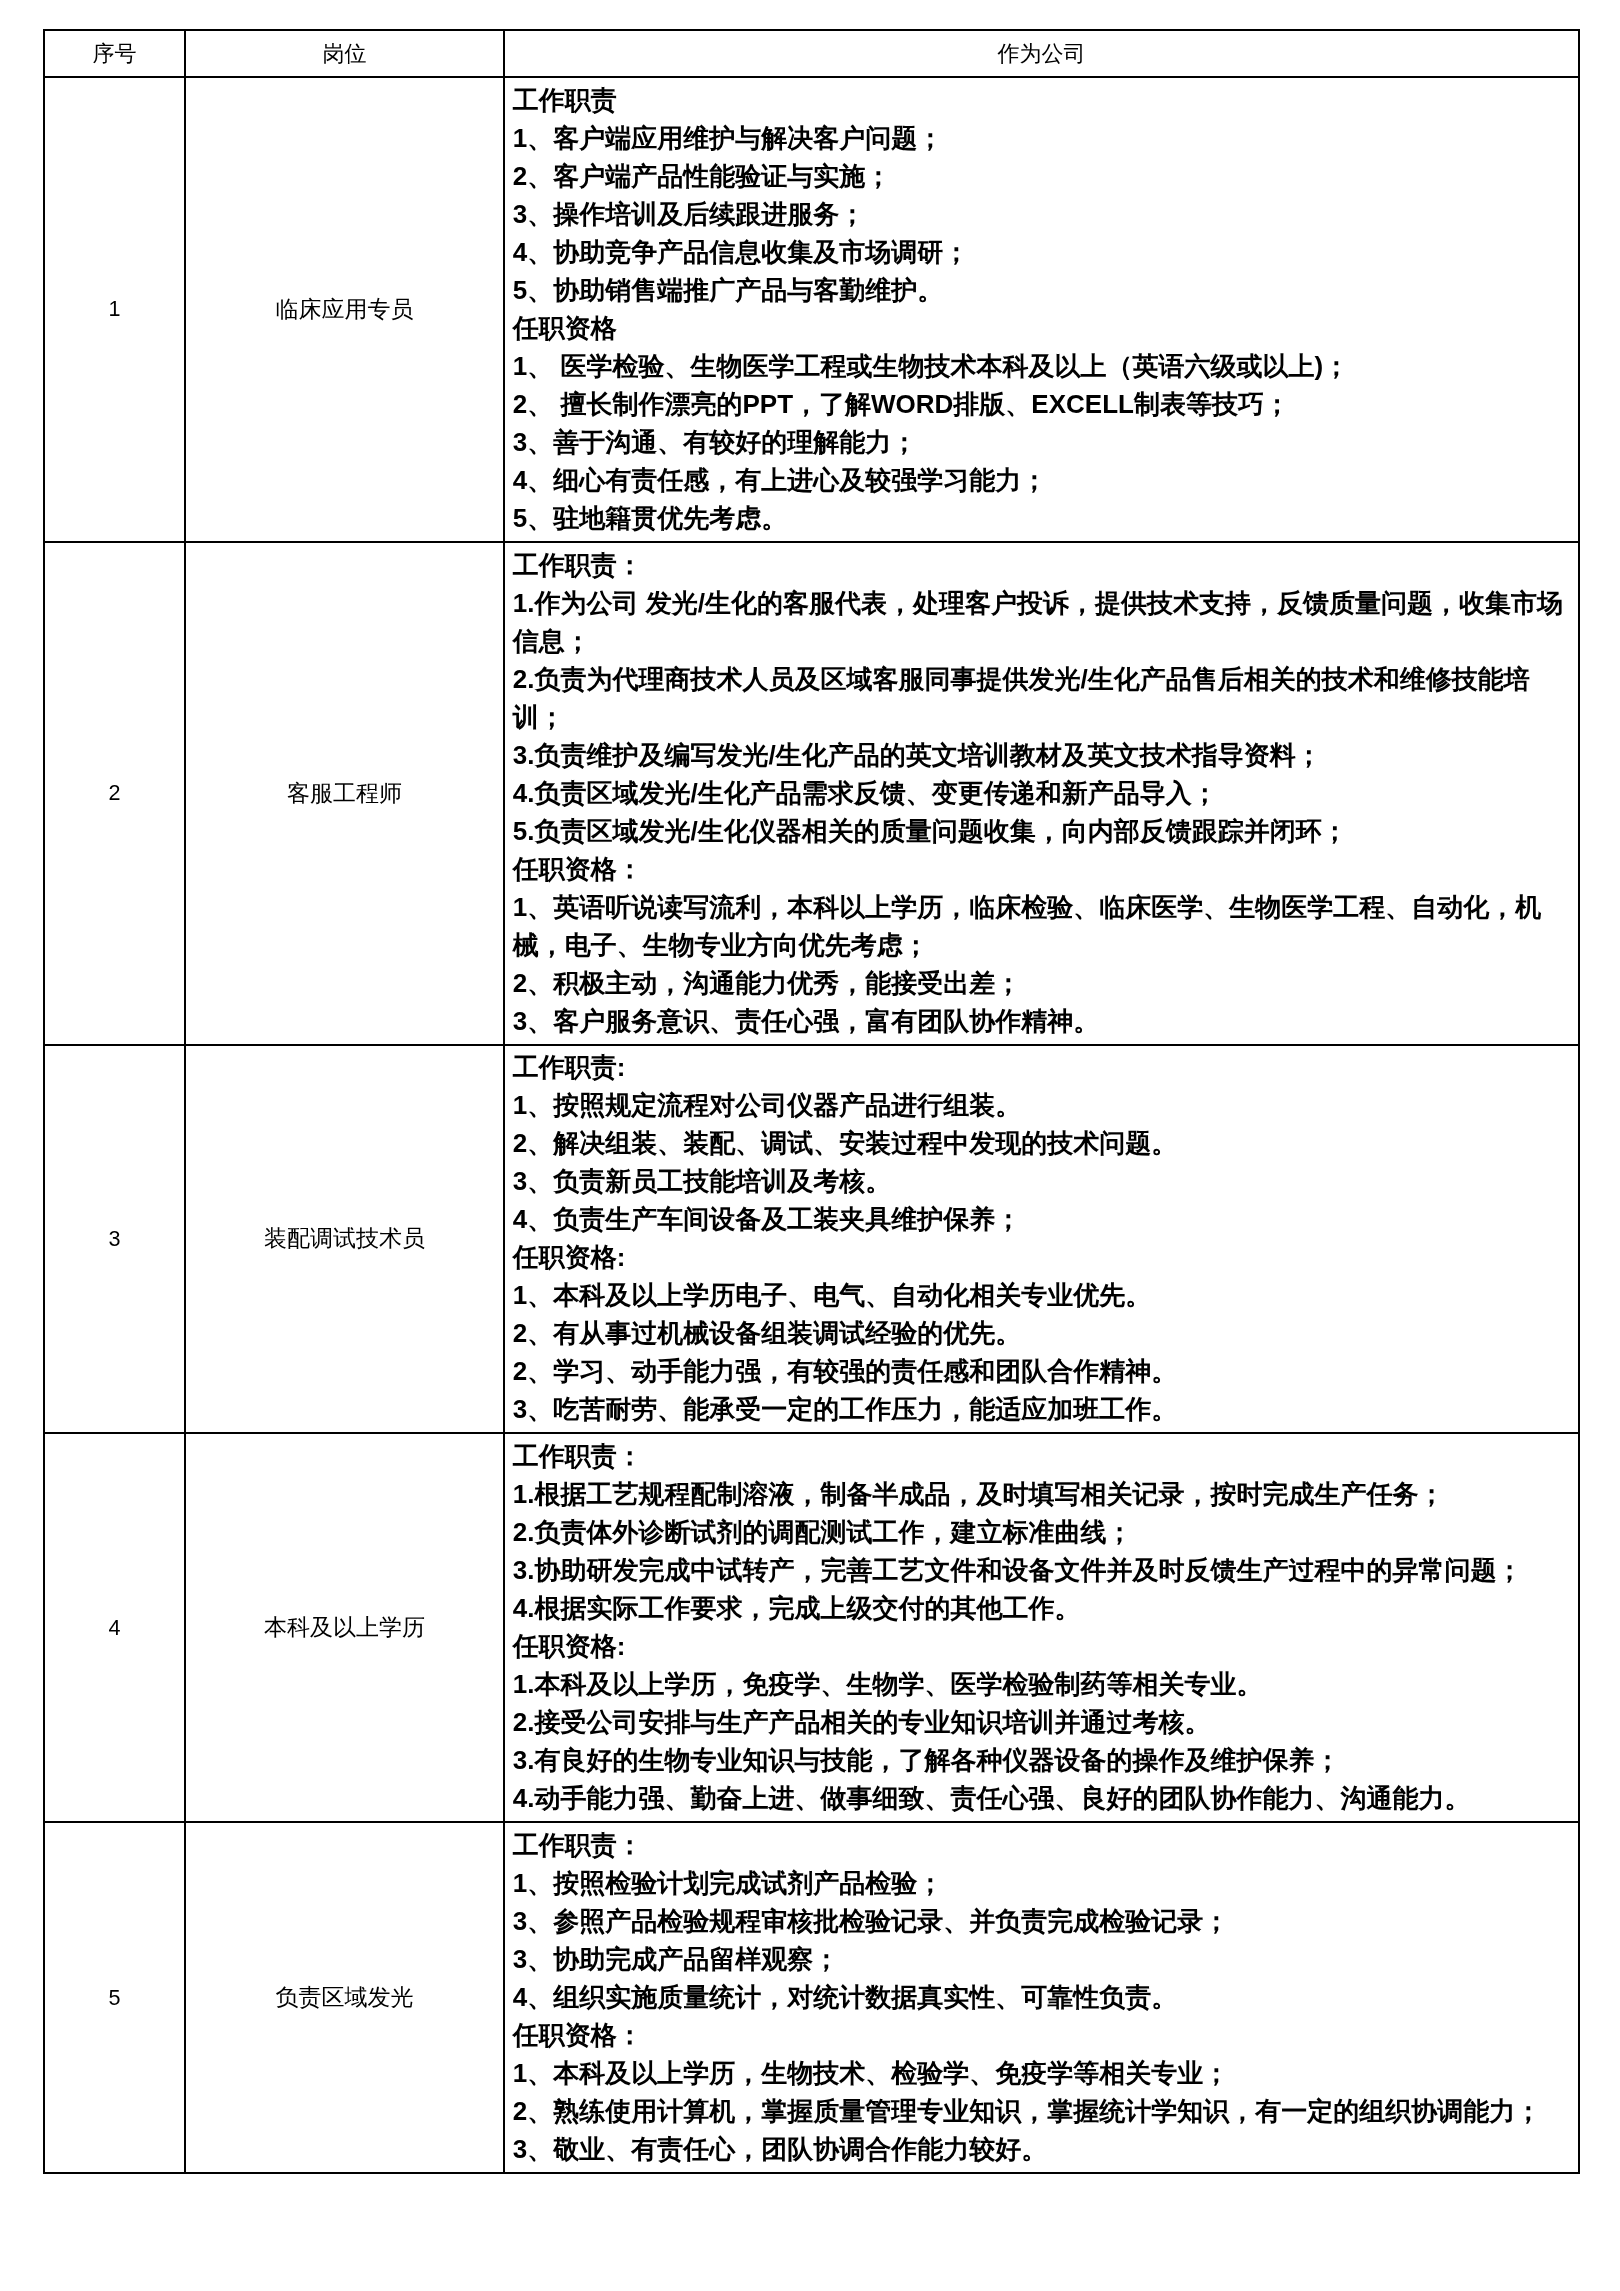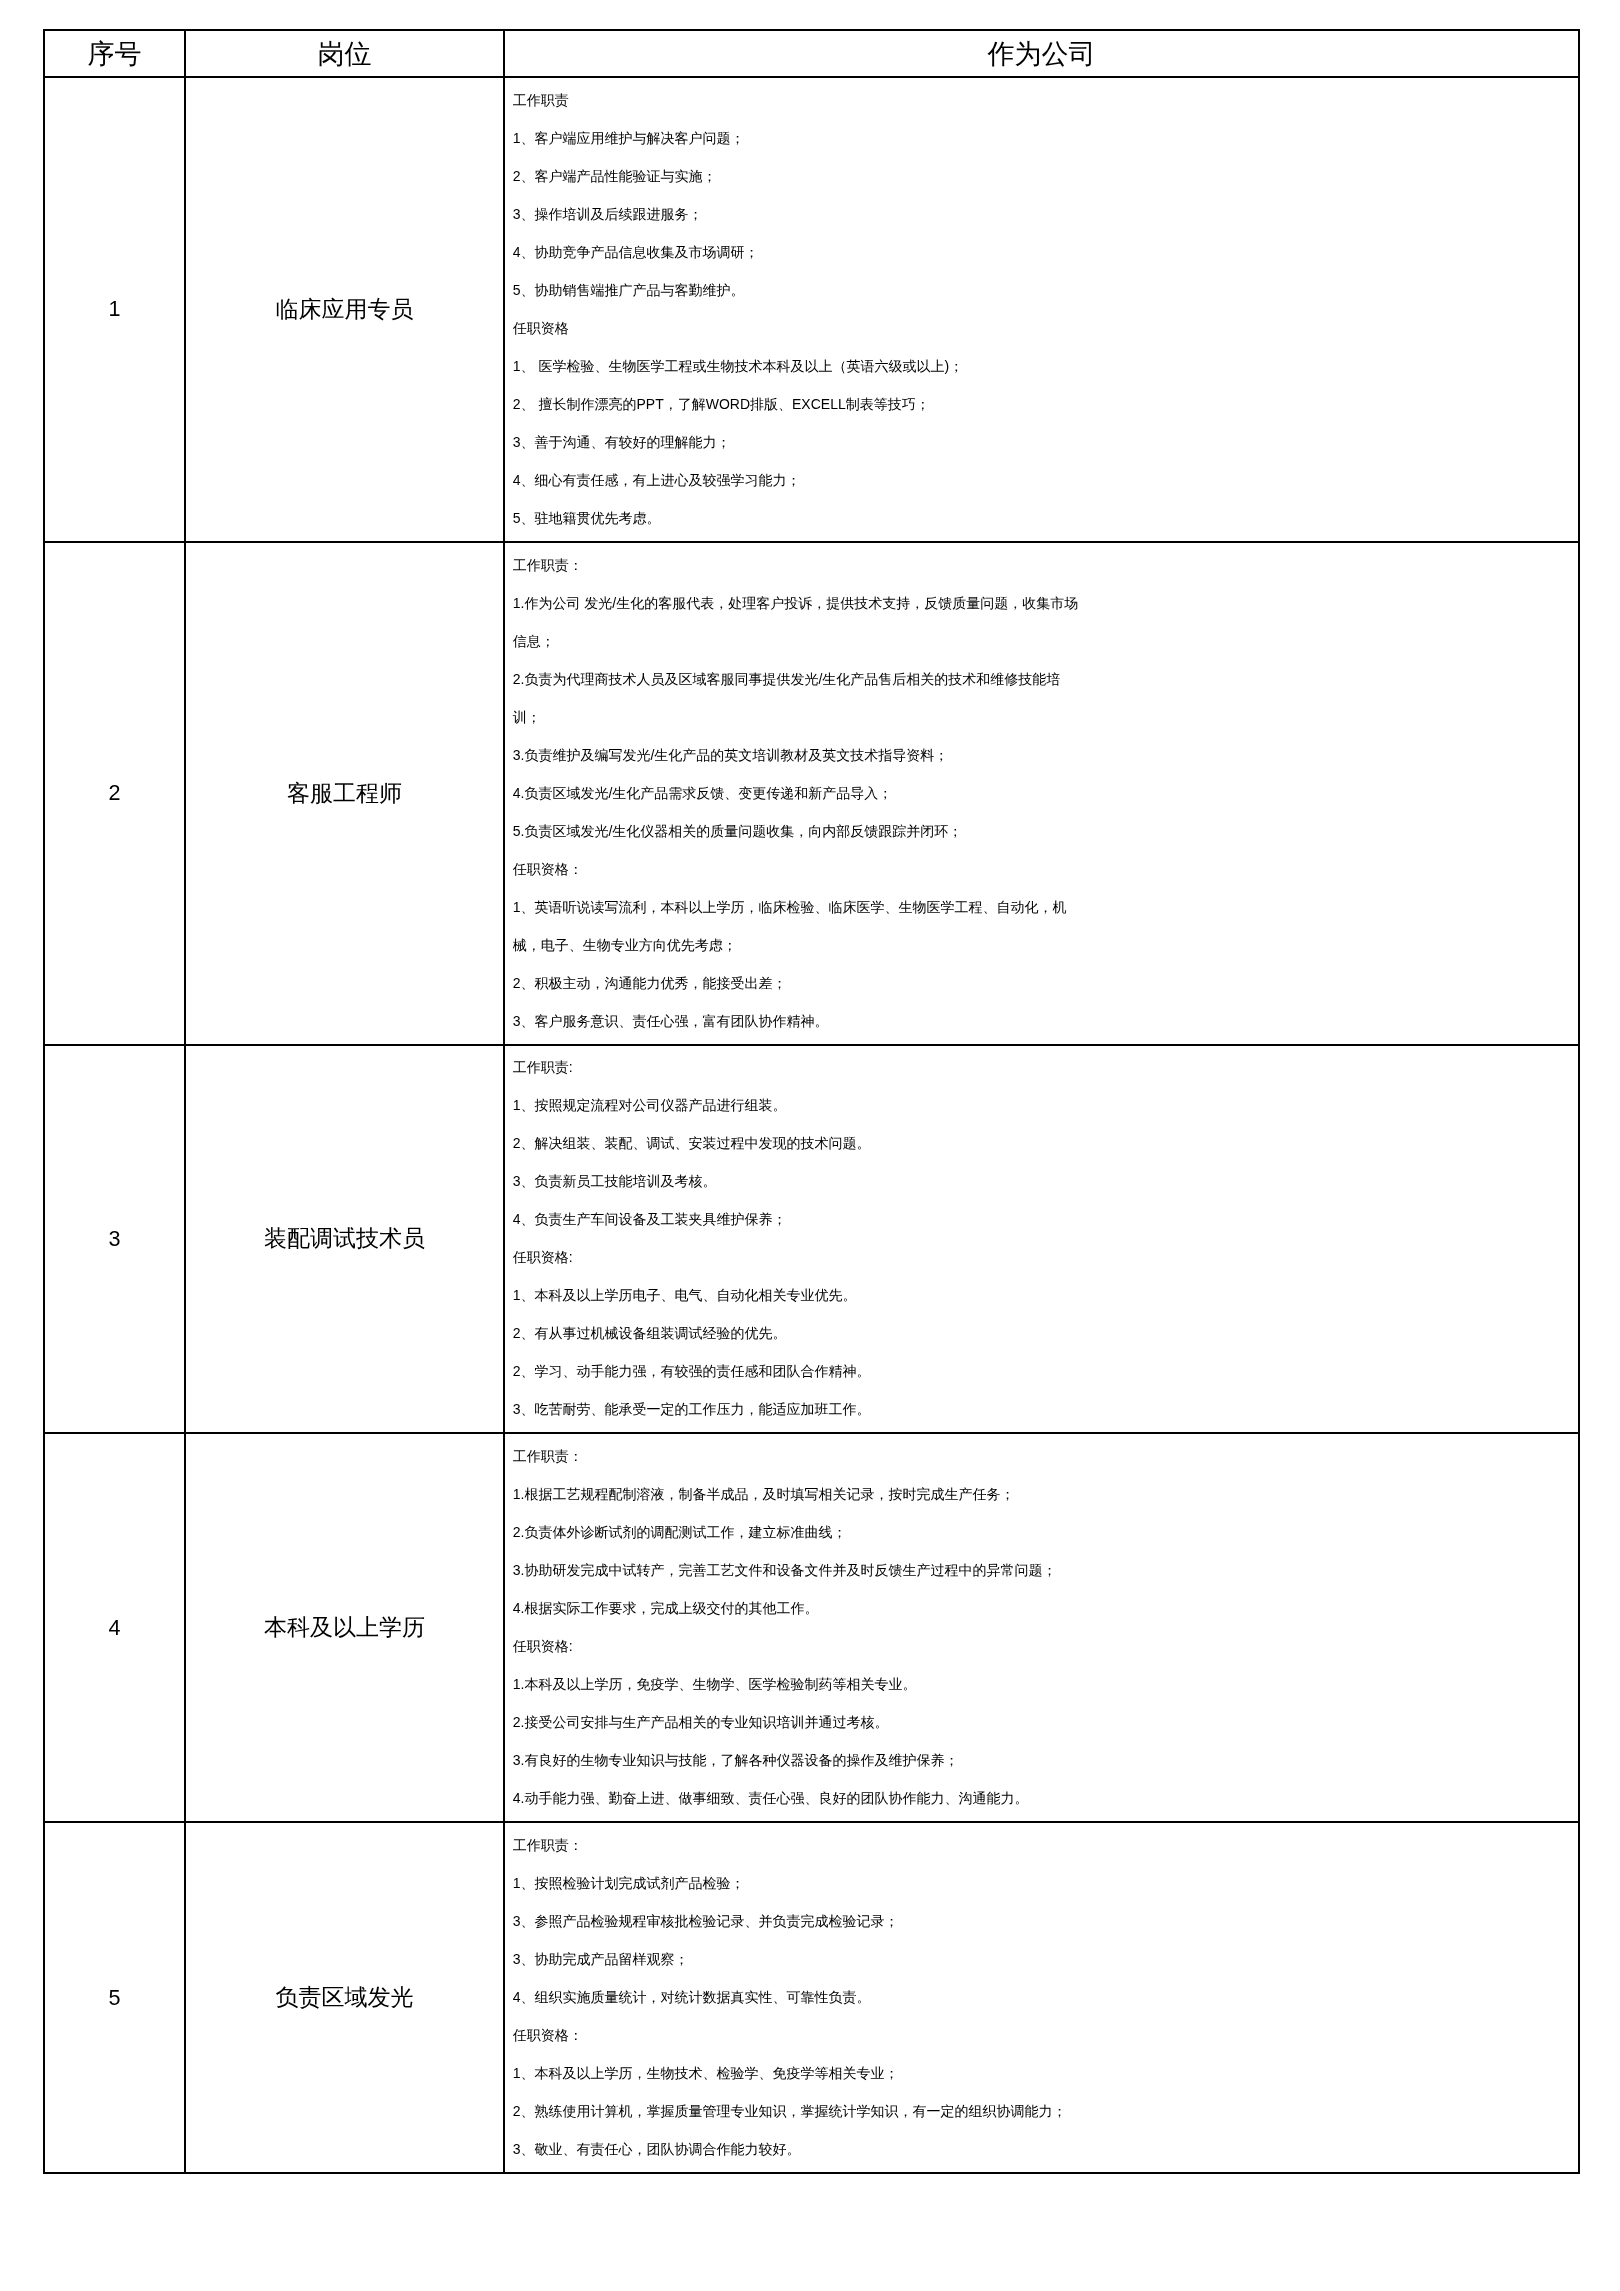--- a/index.html
+++ b/index.html
@@ -28,21 +28,21 @@
   .job-table th,
   .job-table td {
     border-left: 2px solid #000000;
     border-right: 2px solid #000000;
     border-top: 2.9px solid #000000;
     border-bottom: 2.9px solid #000000;
     box-sizing: border-box;
   }
   .job-table th {
     height: 47px;
-    font-size: 27px;
+    font-size: 22px;
     font-weight: normal;
     text-align: center;
     vertical-align: middle;
     padding: 0;
   }
   .col-no  { width: 141px; }
   .col-pos { width: 319px; }
   .col-req { width: 1075px; }
   .cell-no {
     text-align: center;
@@ -50,22 +50,23 @@
     font-size: 21.6px;
   }
   .cell-pos {
     text-align: center;
     vertical-align: middle;
     font-size: 23px;
   }
   .cell-req {
     vertical-align: top;
     padding: 2.9px 7.8px 3.9px 7.8px;
-    font-size: 14px;
+    font-size: 26px;
     line-height: 38px;
+    font-weight: bold;
   }
   .req-line {
     min-height: 38px;
     white-space: normal;
   }
 </style>
 </head>
 <body>
 
 <div class="page">

